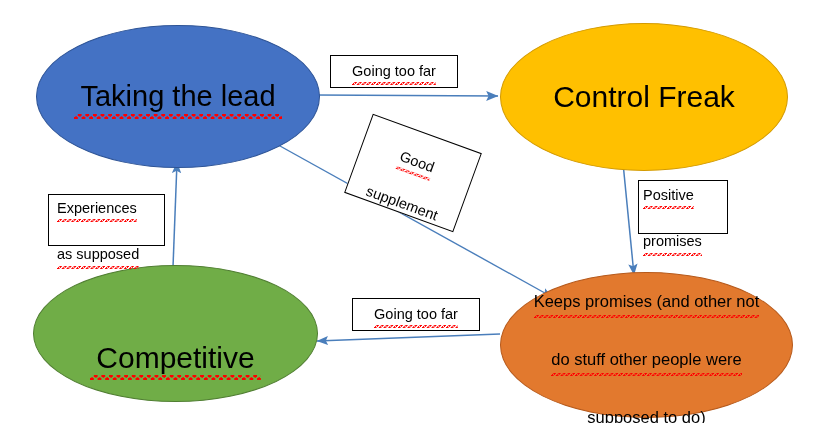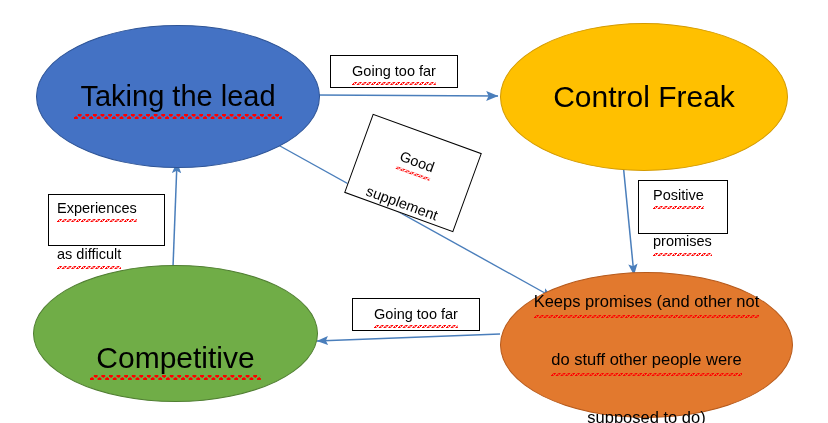--- a/index.html
+++ b/index.html
@@ -112,21 +112,21 @@
     top: 194px;
     width: 117px;
     height: 52px;
     padding-left: 8px;
   }
   .lb-positive {
     left: 638px;
     top: 180px;
     width: 90px;
     height: 54px;
-    padding-left: 14px;
+    padding-left: 4px;
   }
   .lb-supplement {
     left: 355px;
     top: 131px;
     width: 116px;
     height: 84px;
     transform: rotate(20deg);
     justify-content: center;
     text-align: center;
     line-height: 1.5;
@@ -220,17 +220,17 @@
     </span>
   </div>
 
   <div class="label-box lb-going-bottom">
     <span class="sq">Going too far</span>
   </div>
 
   <div class="label-box lb-experiences">
     <span>
       <span class="sq">Experiences</span><br>
-      <span class="sq">as difficult</span>
+      <span class="sq">as supposed</span>
     </span>
   </div>
 
 </div>
 
 </body></html>

